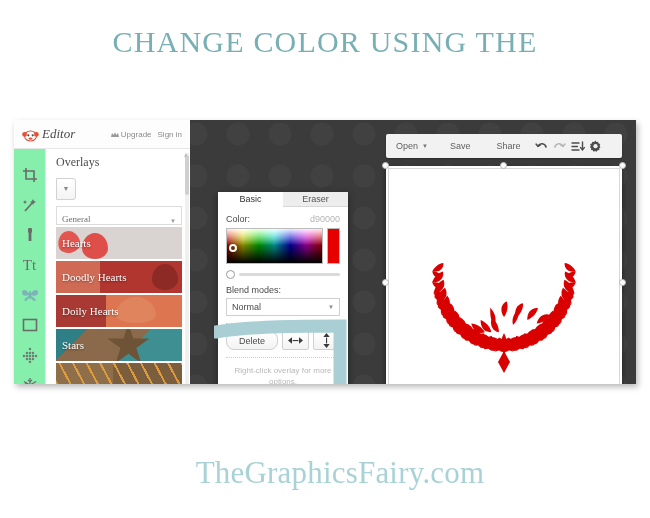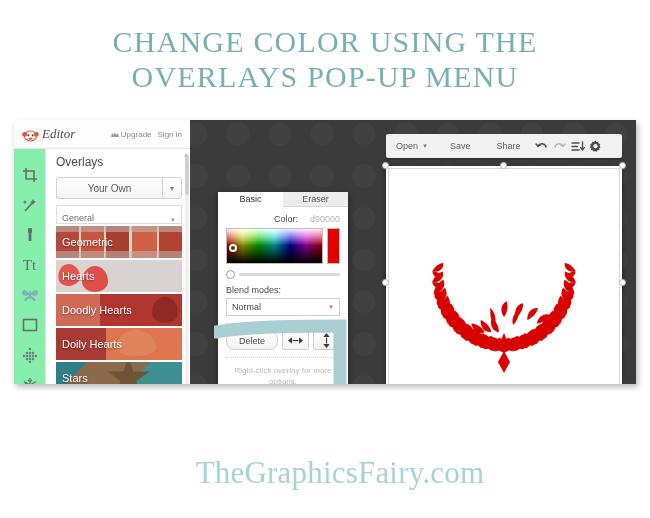--- a/index.html
+++ b/index.html
@@ -97,21 +97,21 @@
   .new-badge {
     position: absolute; bottom: -8px; left: 50%; transform: translateX(-50%);
     background: #f07818; color: #fff; font-size: 5px;
     padding: 1px 3px; border-radius: 1px; line-height: 1;
     font-weight: bold;
   }
 
   
   .overlay-col {
     width: 144px; height: 267px; background: #fff;
-    position: relative; padding: 6px 8px 0 10px;
+    position: relative; padding: 6px 8px 0 10px; font-family: Liberation Serif, serif;
   }
   .overlay-title { font-size: 12px; color: #4d4d4d; margin-bottom: 8px; }
   .yourown-row { display: flex; margin-bottom: 6px; }
   .yourown-btn {
     flex: 1; height: 22px; border: 1px solid #d2d2d2; border-right: none;
     border-radius: 3px 0 0 3px;
     background: linear-gradient(#ffffff,#f4f4f4);
     display: flex; align-items: center; justify-content: center;
     font-size: 10px; color: #5a5a5a;
   }
@@ -208,21 +208,21 @@
   .od-tab {
     flex: 1; font-size: 9px; color: #555;
     display: flex; align-items: center; justify-content: center;
     background: #ededed; border-bottom: 1px solid #d6d6d6;
   }
   .od-tab.active { background: #fff; border-bottom: 1px solid transparent; color:#333; }
   .od-body { padding: 7px 8px 8px 8px; }
   .od-color-row {
     display: flex; align-items: baseline; margin-bottom: 4px;
   }
-  .od-color-label { font-size: 9px; color: #4a4a4a; margin-left: 48px; }
+  .od-color-label { font-size: 9px; color: #4a4a4a; }
   .od-color-hex { margin-left: auto; font-size: 9px; color: #b5b5b5; }
   .picker-row { display: flex; gap: 4px; height: 36px; }
   .sv-box {
     flex: 1; position: relative; border: 1px solid #bdbdbd;
     background:
       linear-gradient(to bottom, rgba(0,0,0,0) 0%, rgba(0,0,0,1) 100%),
       linear-gradient(to right, #ff0000, #ffff00, #00ff00, #00ffff, #0000ff, #ff00ff, #ff0000);
   }
   .sv-box::before {
     content:""; position:absolute; inset:0;
@@ -313,21 +313,20 @@
     width: 240px; height: 130px; z-index: 30; pointer-events: none;
   }
 </style>
 </head>
 <body>
 
 <div id="page">
 
   <div class="title-block">
     <span>Change Color Using the</span>
-    <span class="title-line2">Overlays Pop-Up Menu</span>
   </div>
 
   <div class="editor-shot">
     <div class="editor-bg-pattern"></div>
 
     <div class="left-panel">
 
       <div class="pm-header">
         <div class="pm-logo">
           <span class="pm-monkey">
@@ -420,33 +419,29 @@
               <path d="M3.2 7 L4.3 5.2 M12.8 9 L11.7 10.8"></path>
             </svg>
             <span class="new-badge">New</span>
           </div>
         </div>
 
         <div class="overlay-col">
           <div class="overlay-title">Overlays</div>
 
           <div class="yourown-row">
-            <div class="yourown-btn">Your Own</div>
             <div class="yourown-caret">▼</div>
           </div>
 
           <div class="general-sel">
             <span>General</span>
             <span class="caret">▼</span>
           </div>
 
           <div class="thumb-list">
-            <div class="thumb t-geometric">
-              <span class="thumb-label">Geometric</span>
-            </div>
             <div class="thumb t-hearts">
               <span class="thumb-label">Hearts</span>
             </div>
             <div class="thumb t-doodly">
               <span class="thumb-label">Doodly Hearts</span>
             </div>
             <div class="thumb t-doily">
               <span class="thumb-label">Doily Hearts</span>
             </div>
             <div class="thumb t-stars">

